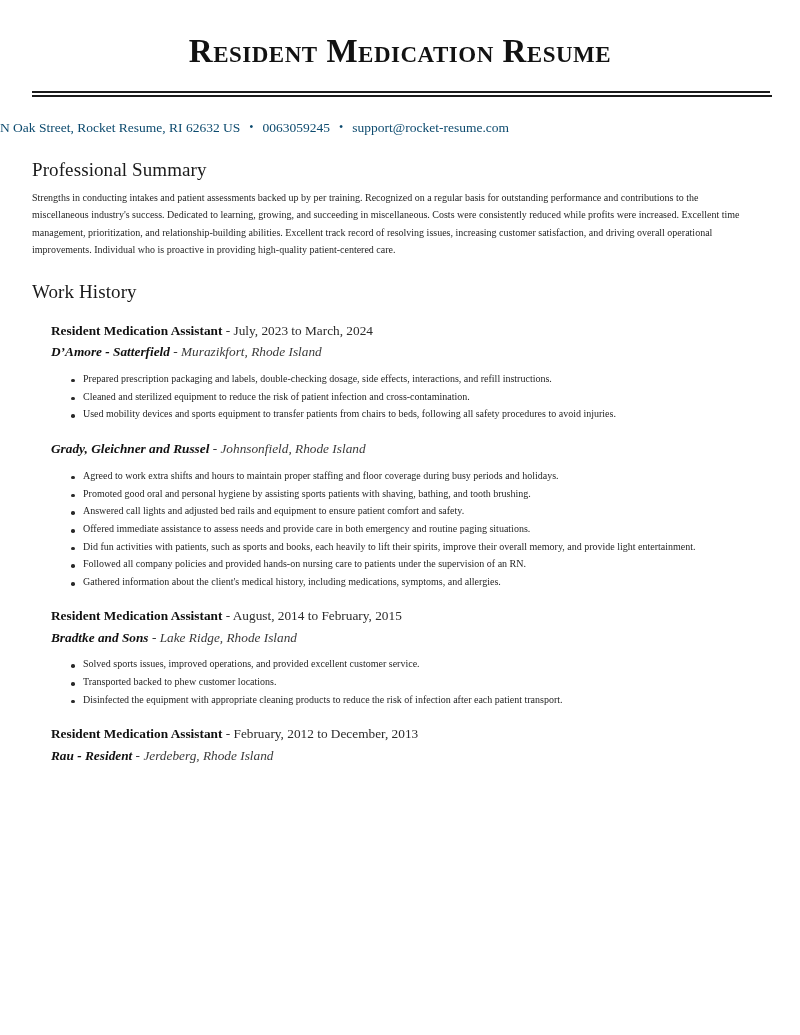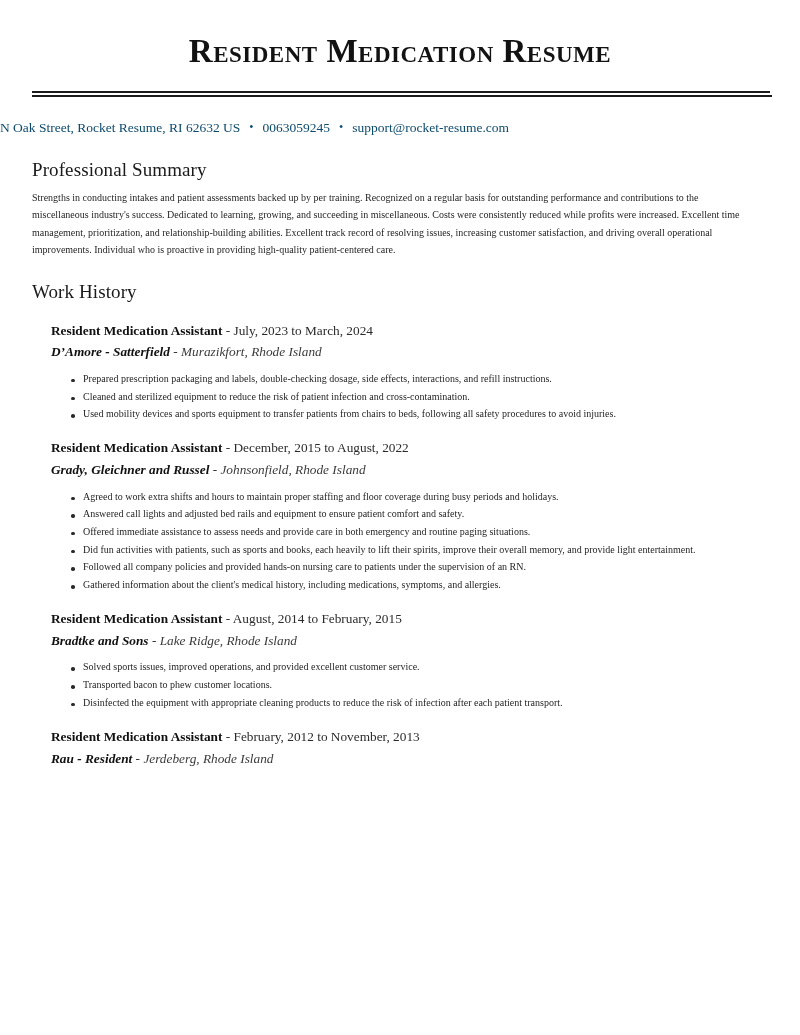--- a/index.html
+++ b/index.html
@@ -175,40 +175,40 @@
         <div class="job">
           <div class="job-line-1"><span class="job-title">Resident Medication Assistant</span> <span class="dash">-</span> <span class="job-dates">July, 2023 to March, 2024</span></div>
           <div class="job-line-2"><span class="job-company">D’Amore - Satterfield</span> <span class="dash">-</span> <span class="job-location">Murazikfort, Rhode Island</span></div>
           <ul class="bullets">
             <li>Prepared prescription packaging and labels, double-checking dosage, side effects, interactions, and refill instructions.</li>
             <li>Cleaned and sterilized equipment to reduce the risk of patient infection and cross-contamination.</li>
             <li>Used mobility devices and sports equipment to transfer patients from chairs to beds, following all safety procedures to avoid injuries.</li>
           </ul>
         </div>
         <div class="job">
-          <div class="job-line-1"><span class="job-title">Resident Medication Assistant</span> <span class="dash">-</span> <span class="job-dates">December, 2015 to August, 2022</span></div>
           <div class="job-line-2"><span class="job-company">Grady, Gleichner and Russel</span> <span class="dash">-</span> <span class="job-location">Johnsonfield, Rhode Island</span></div>
           <ul class="bullets">
             <li>Agreed to work extra shifts and hours to maintain proper staffing and floor coverage during busy periods and holidays.</li>
+            <li>Promoted good oral and personal hygiene by assisting sports patients with shaving, bathing, and tooth brushing.</li>
             <li>Answered call lights and adjusted bed rails and equipment to ensure patient comfort and safety.</li>
             <li>Offered immediate assistance to assess needs and provide care in both emergency and routine paging situations.</li>
             <li>Did fun activities with patients, such as sports and books, each heavily to lift their spirits, improve their overall memory, and provide light entertainment.</li>
             <li>Followed all company policies and provided hands-on nursing care to patients under the supervision of an RN.</li>
             <li>Gathered information about the client's medical history, including medications, symptoms, and allergies.</li>
           </ul>
         </div>
         <div class="job">
           <div class="job-line-1"><span class="job-title">Resident Medication Assistant</span> <span class="dash">-</span> <span class="job-dates">August, 2014 to February, 2015</span></div>
           <div class="job-line-2"><span class="job-company">Bradtke and Sons</span> <span class="dash">-</span> <span class="job-location">Lake Ridge, Rhode Island</span></div>
           <ul class="bullets">
             <li>Solved sports issues, improved operations, and provided excellent customer service.</li>
-            <li>Transported bacon to phew customer locations.</li>
+            <li>Transported backed to phew customer locations.</li>
             <li>Disinfected the equipment with appropriate cleaning products to reduce the risk of infection after each patient transport.</li>
           </ul>
         </div>
         <div class="job">
-          <div class="job-line-1"><span class="job-title">Resident Medication Assistant</span> <span class="dash">-</span> <span class="job-dates">February, 2012 to November, 2013</span></div>
+          <div class="job-line-1"><span class="job-title">Resident Medication Assistant</span> <span class="dash">-</span> <span class="job-dates">February, 2012 to December, 2013</span></div>
           <div class="job-line-2"><span class="job-company">Rau - Resident</span> <span class="dash">-</span> <span class="job-location">Jerdeberg, Rhode Island</span></div>
         </div>
       </div>
   </div>
 
 </div>
 
 </body></html>

